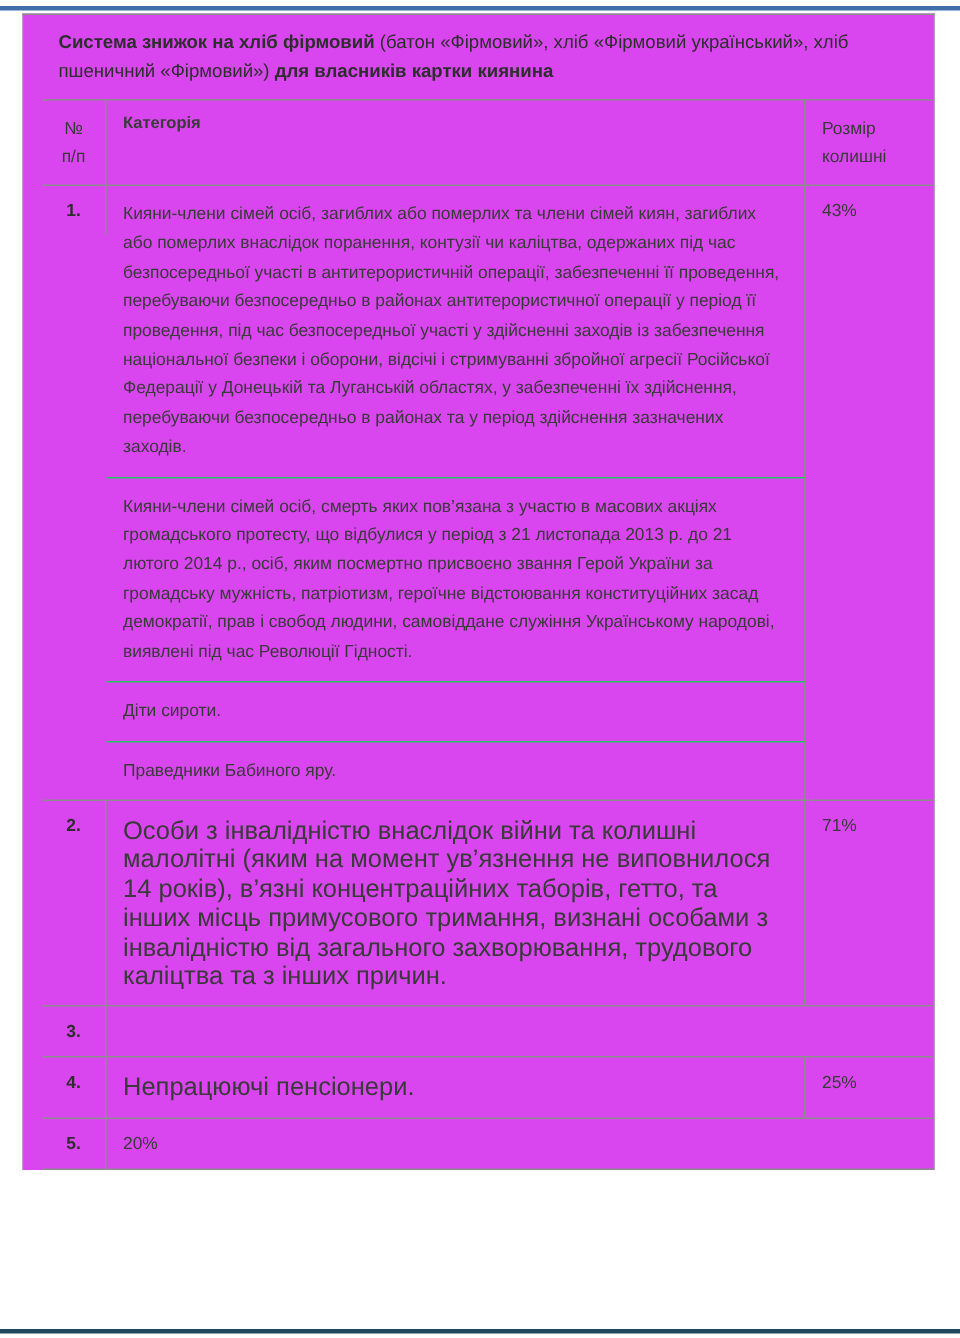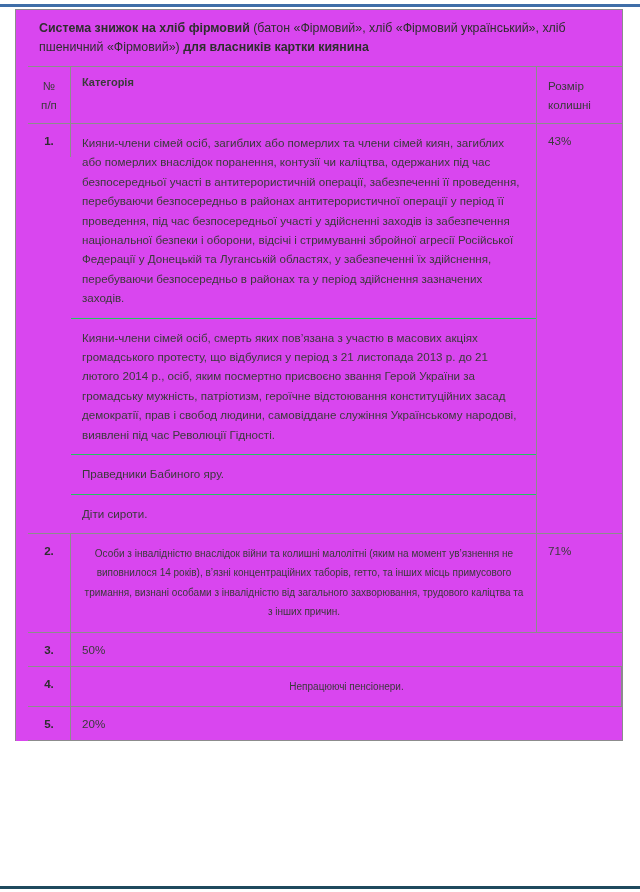--- a/index.html
+++ b/index.html
@@ -130,25 +130,24 @@
     font-size: 11.6px;
     line-height: 19.4px;
     color: #3a3a3a;
     box-sizing: border-box;
   }
   .subcell:last-child {
     border-bottom: none;
   }
   .plaincell {
     padding: 10px 10px 10px 11px;
-    font-size: 10px;
+    font-size: 17px;
     line-height: 19.4px;
     color: #3a3a3a;
     box-sizing: border-box;
-    text-align: center;
   }
   .row-1 .cell-num,
   .row-1 .cell-pct { align-self: flex-start; }
 </style>
 </head>
 <body>
 
 <div class="page-rule-top"></div>
 
 <div class="doc-table">
@@ -169,44 +168,44 @@
       <span>Розмір</span>
       <span class="hdr-line2">колишні</span>
     </div>
   </div>
 
   <div class="row row-1">
     <div class="cell-num">1.</div>
     <div class="cell-cat">
       <div class="subcell">Кияни-члени сімей осіб, загиблих або померлих та члени сімей киян, загиблих або померлих внаслідок поранення, контузії чи каліцтва, одержаних під час безпосередньої участі в антитерористичній операції, забезпеченні її проведення, перебуваючи безпосередньо в районах антитерористичної операції у період її проведення, під час безпосередньої участі у здійсненні заходів із забезпечення національної безпеки і оборони, відсічі і стримуванні збройної агресії Російської Федерації у Донецькій та Луганській областях, у забезпеченні їх здійснення, перебуваючи безпосередньо в районах та у період здійснення зазначених заходів.</div>
       <div class="subcell">Кияни-члени сімей осіб, смерть яких пов’язана з участю в масових акціях громадського протесту, що відбулися у період з 21 листопада 2013 р. до 21 лютого 2014 р., осіб, яким посмертно присвоєно звання Герой України за громадську мужність, патріотизм, героїчне відстоювання конституційних засад демократії, прав і свобод людини, самовіддане служіння Українському народові, виявлені під час Революції Гідності.</div>
+      <div class="subcell">Діти сироти.</div>
       <div class="subcell">Праведники Бабиного яру.</div>
-      <div class="subcell">Діти сироти.</div>
     </div>
     <div class="cell-pct">43%</div>
   </div>
 
   <div class="row">
     <div class="cell-num">2.</div>
     <div class="cell-cat">
       <div class="plaincell">Особи з інвалідністю внаслідок війни та колишні малолітні (яким на момент ув’язнення не виповнилося 14 років), в’язні концентраційних таборів, гетто, та інших місць примусового тримання, визнані особами з інвалідністю від загального захворювання, трудового каліцтва та з інших причин.</div>
     </div>
     <div class="cell-pct">71%</div>
   </div>
 
   <div class="row">
     <div class="cell-num">3.</div>
-    <div class="cell-pct">50%</div>
   </div>
 
   <div class="row">
     <div class="cell-num">4.</div>
     <div class="cell-cat">
       <div class="plaincell">Непрацюючі пенсіонери.</div>
     </div>
+    <div class="cell-pct">25%</div>
   </div>
 
   <div class="row">
     <div class="cell-num">5.</div>
     <div class="cell-pct">20%</div>
   </div>
 
 </div>
 
 <div class="page-rule-bottom"></div>

